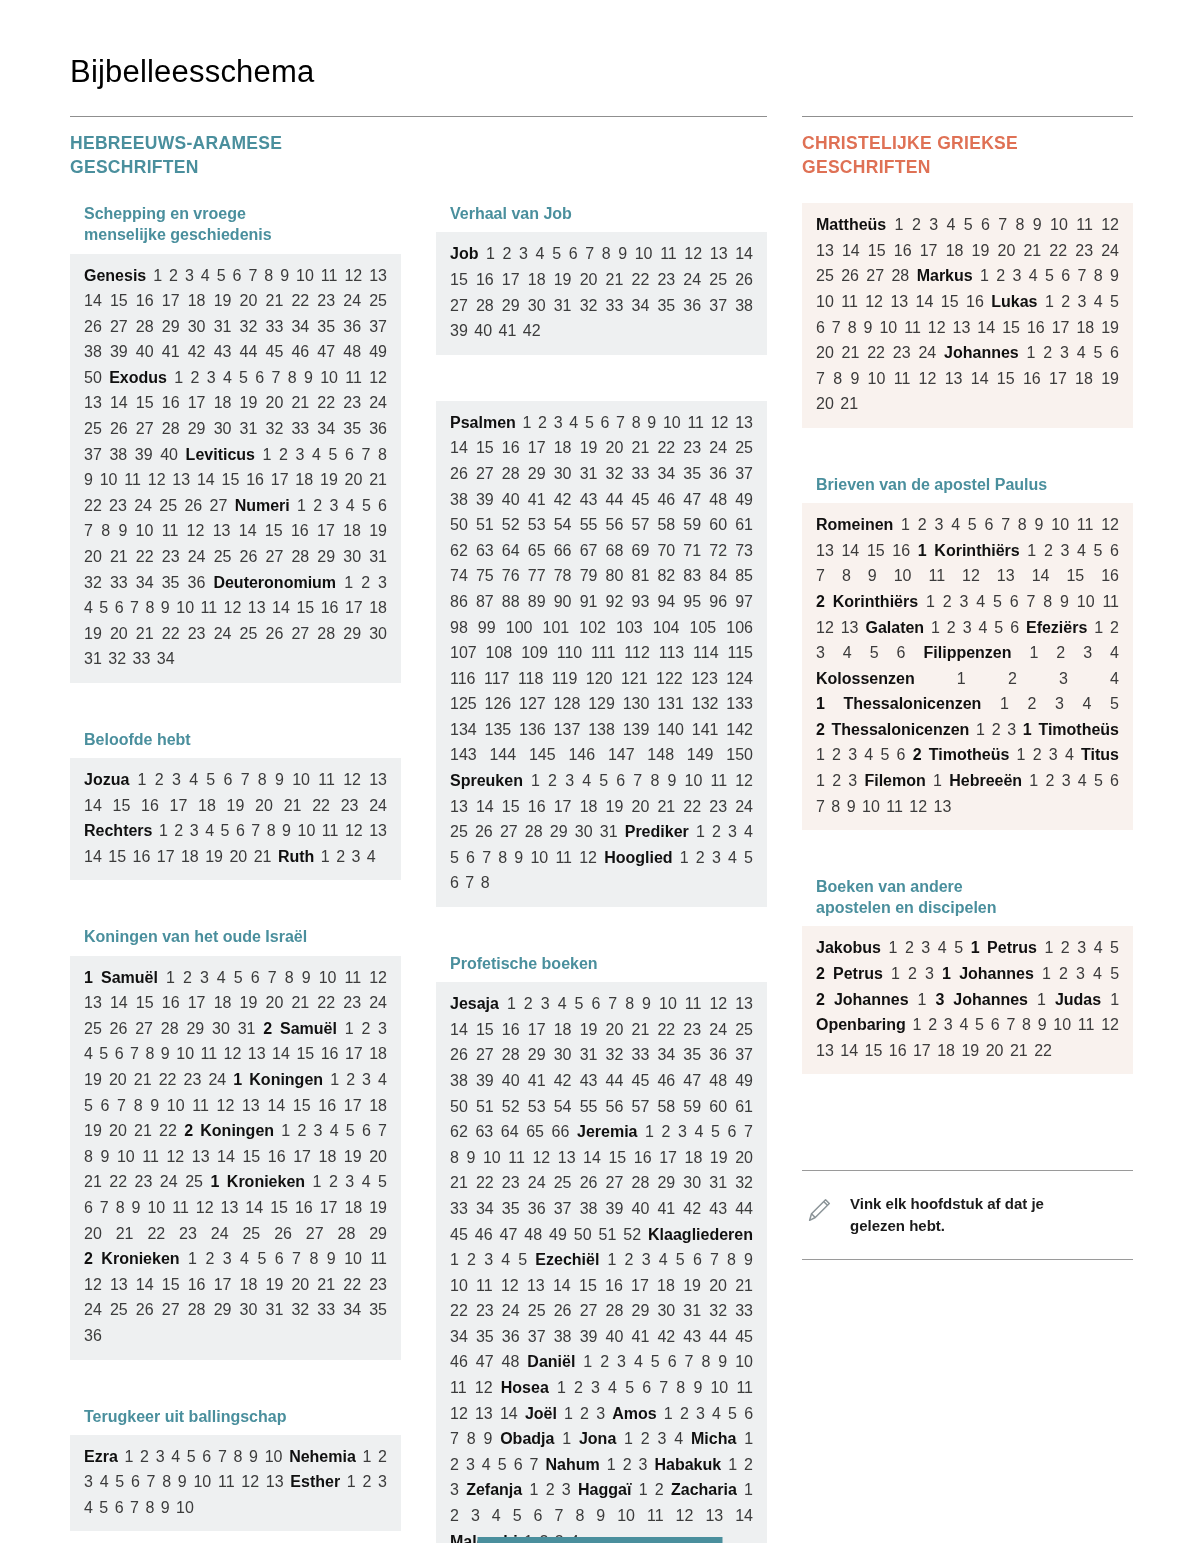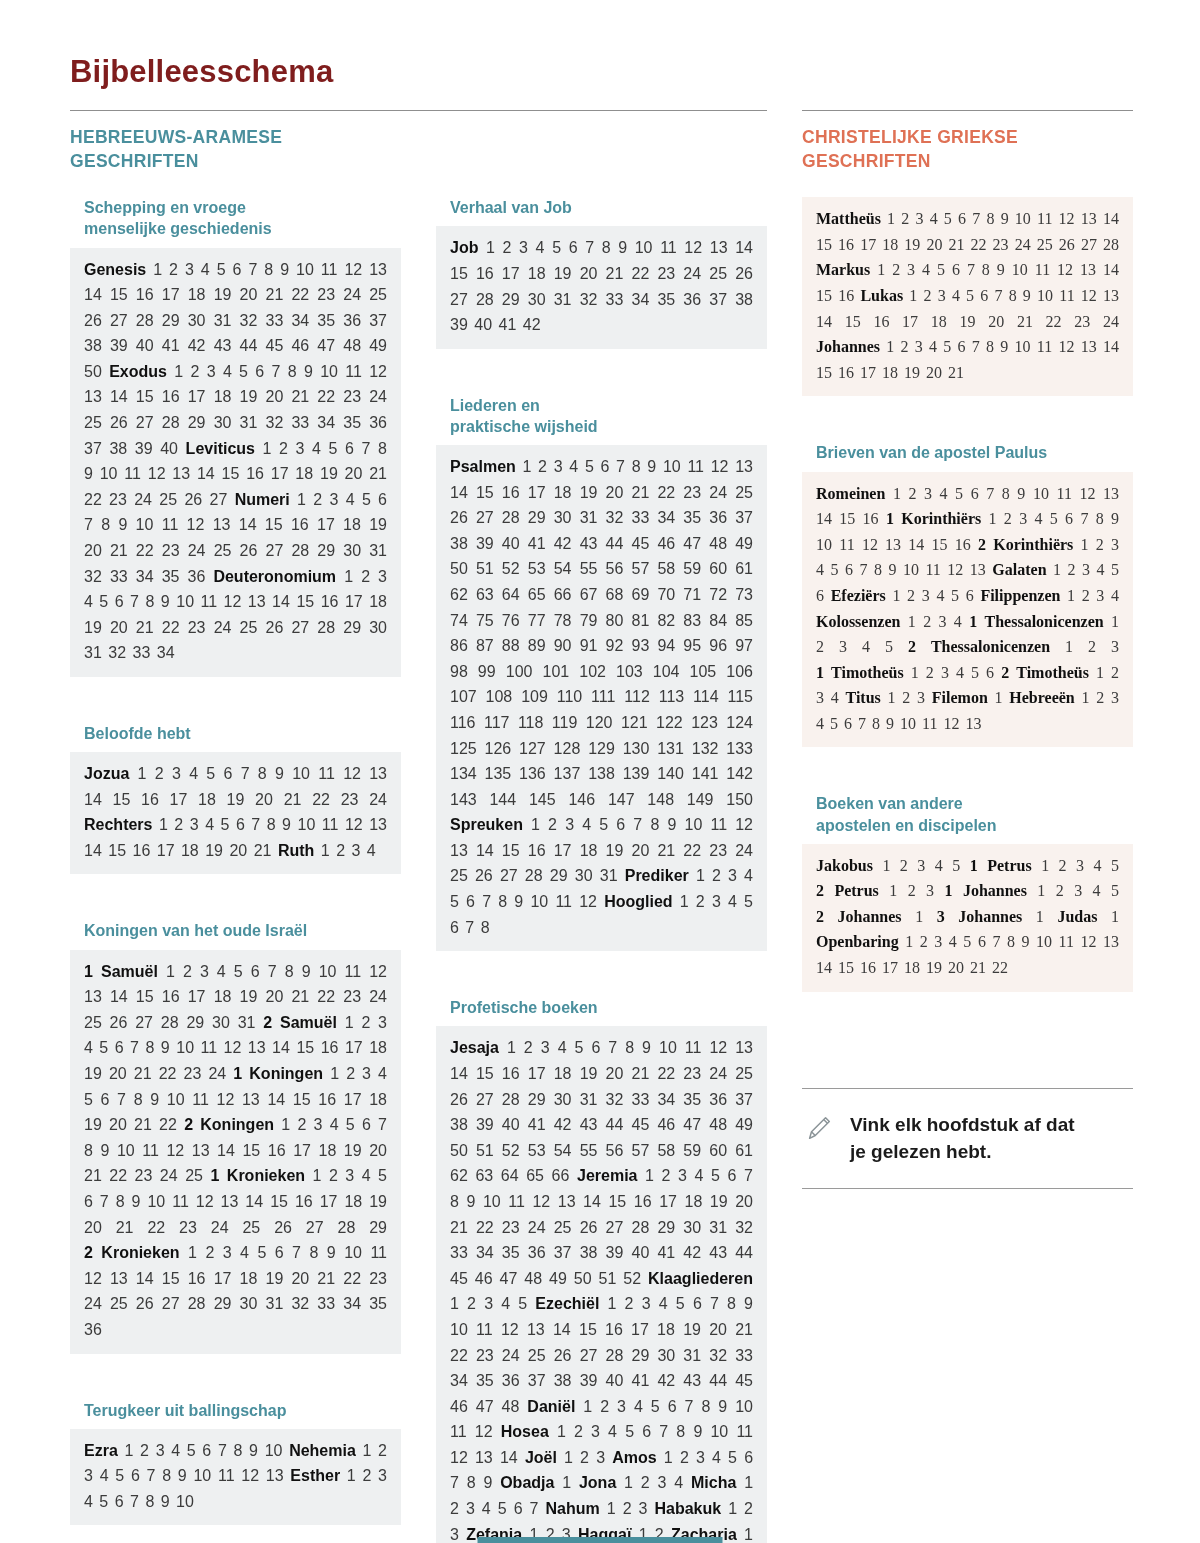--- a/index.html
+++ b/index.html
@@ -9,21 +9,21 @@
     --block-bg-warm:#f9f2ee;
   }
   *{margin:0;padding:0;box-sizing:border-box;}
   html,body{background:#ffffff;}
   body{
     width:1200px;height:1543px;position:relative;overflow:hidden;
     font-family:"Liberation Sans","DejaVu Sans",sans-serif;color:#2e2e2e;
   }
   .page{padding:54px 67px 0 70px;}
   .title{
-    font-size:31px;font-weight:bold;color:#7f1d1d;letter-spacing:.2px;margin-bottom:20px;
+    font-size:31px;font-weight:normal;color:#000000;letter-spacing:.2px;margin-bottom:26px;
   }
   .header-row{
     display:grid;grid-template-columns:1fr 1fr 1fr;column-gap:35px;
   }
   .section-title{
     border-top:1px solid #8f8f8f;padding-top:14px;
     font-size:17.5px;line-height:1.38;letter-spacing:.3px;font-weight:bold;
   }
   .section-title.hebrew{grid-column:1/3;color:var(--teal);}
   .section-title.greek{grid-column:3/4;color:var(--coral);}
@@ -31,28 +31,28 @@
   .group{margin-bottom:46px;margin-top:24px;}
   .group-heading{
     color:var(--teal);font-size:16px;line-height:1.32;font-weight:bold;
     margin:0 0 8px;padding-left:14px;
   }
   .book-block{
     text-align:justify;font-size:16px;line-height:1.6;word-spacing:2px;
     padding:9px 14px 11px;color:#3b3b3b;
   }
   .book-block.cool{background:var(--block-bg-cool);}
-  .book-block.warm{background:var(--block-bg-warm);font-family:Liberation Serif, serif;}
+  .book-block.warm{background:var(--block-bg-warm);}
   .book-name{color:#101010;font-weight:bold;}
   .note{
     margin-top:96px;border-top:1px solid #9a9a9a;border-bottom:1px solid #9a9a9a;
     padding:22px 2px;display:flex;gap:16px;align-items:flex-start;
   }
   .note .pencil{flex:0 0 auto;margin-top:2px;}
-  .note-text{font-size:19px;line-height:1.45;color:#1b1b1b;font-weight:bold;max-width:240px;}
+  .note-text{font-size:15px;line-height:1.45;color:#1b1b1b;font-weight:bold;max-width:240px;}
   .bottom-bar{
     position:absolute;bottom:0;left:50%;transform:translateX(-50%);
     width:245px;height:6px;background:var(--teal);
   }
 </style>
 </head>
 <body>
 
 <div class="page">
 
@@ -81,21 +81,20 @@
           <h3 class="group-heading">Terugkeer uit ballingschap</h3>
           <p class="book-block cool"><strong class="book-name">Ezra</strong><span class="chapters"> 1 2 3 4 5 6 7 8 9 10</span> <strong class="book-name">Nehemia</strong><span class="chapters"> 1 2 3 4 5 6 7 8 9 10 11 12 13</span> <strong class="book-name">Esther</strong><span class="chapters"> 1 2 3 4 5 6 7 8 9 10</span></p>
         </section>
       </div>
       <div class="column">
         <section class="group">
           <h3 class="group-heading">Verhaal van Job</h3>
           <p class="book-block cool"><strong class="book-name">Job</strong><span class="chapters"> 1 2 3 4 5 6 7 8 9 10 11 12 13 14 15 16 17 18 19 20 21 22 23 24 25 26 27 28 29 30 31 32 33 34 35 36 37 38 39 40 41 42</span></p>
         </section>
         <section class="group">
-          <h3 class="group-heading">Liederen en<br>praktische wijsheid</h3>
           <p class="book-block cool"><strong class="book-name">Psalmen</strong><span class="chapters"> 1 2 3 4 5 6 7 8 9 10 11 12 13 14 15 16 17 18 19 20 21 22 23 24 25 26 27 28 29 30 31 32 33 34 35 36 37 38 39 40 41 42 43 44 45 46 47 48 49 50 51 52 53 54 55 56 57 58 59 60 61 62 63 64 65 66 67 68 69 70 71 72 73 74 75 76 77 78 79 80 81 82 83 84 85 86 87 88 89 90 91 92 93 94 95 96 97 98 99 100 101 102 103 104 105 106 107 108 109 110 111 112 113 114 115 116 117 118 119 120 121 122 123 124 125 126 127 128 129 130 131 132 133 134 135 136 137 138 139 140 141 142 143 144 145 146 147 148 149 150</span> <strong class="book-name">Spreuken</strong><span class="chapters"> 1 2 3 4 5 6 7 8 9 10 11 12 13 14 15 16 17 18 19 20 21 22 23 24 25 26 27 28 29 30 31</span> <strong class="book-name">Prediker</strong><span class="chapters"> 1 2 3 4 5 6 7 8 9 10 11 12</span> <strong class="book-name">Hooglied</strong><span class="chapters"> 1 2 3 4 5 6 7 8</span></p>
         </section>
         <section class="group">
           <h3 class="group-heading">Profetische boeken</h3>
           <p class="book-block cool"><strong class="book-name">Jesaja</strong><span class="chapters"> 1 2 3 4 5 6 7 8 9 10 11 12 13 14 15 16 17 18 19 20 21 22 23 24 25 26 27 28 29 30 31 32 33 34 35 36 37 38 39 40 41 42 43 44 45 46 47 48 49 50 51 52 53 54 55 56 57 58 59 60 61 62 63 64 65 66</span> <strong class="book-name">Jeremia</strong><span class="chapters"> 1 2 3 4 5 6 7 8 9 10 11 12 13 14 15 16 17 18 19 20 21 22 23 24 25 26 27 28 29 30 31 32 33 34 35 36 37 38 39 40 41 42 43 44 45 46 47 48 49 50 51 52</span> <strong class="book-name">Klaagliederen</strong><span class="chapters"> 1 2 3 4 5</span> <strong class="book-name">Ezechiël</strong><span class="chapters"> 1 2 3 4 5 6 7 8 9 10 11 12 13 14 15 16 17 18 19 20 21 22 23 24 25 26 27 28 29 30 31 32 33 34 35 36 37 38 39 40 41 42 43 44 45 46 47 48</span> <strong class="book-name">Daniël</strong><span class="chapters"> 1 2 3 4 5 6 7 8 9 10 11 12</span> <strong class="book-name">Hosea</strong><span class="chapters"> 1 2 3 4 5 6 7 8 9 10 11 12 13 14</span> <strong class="book-name">Joël</strong><span class="chapters"> 1 2 3</span> <strong class="book-name">Amos</strong><span class="chapters"> 1 2 3 4 5 6 7 8 9</span> <strong class="book-name">Obadja</strong><span class="chapters"> 1</span> <strong class="book-name">Jona</strong><span class="chapters"> 1 2 3 4</span> <strong class="book-name">Micha</strong><span class="chapters"> 1 2 3 4 5 6 7</span> <strong class="book-name">Nahum</strong><span class="chapters"> 1 2 3</span> <strong class="book-name">Habakuk</strong><span class="chapters"> 1 2 3</span> <strong class="book-name">Zefanja</strong><span class="chapters"> 1 2 3</span> <strong class="book-name">Haggaï</strong><span class="chapters"> 1 2</span> <strong class="book-name">Zacharia</strong><span class="chapters"> 1 2 3 4 5 6 7 8 9 10 11 12 13 14</span> <strong class="book-name">Maleachi</strong><span class="chapters"> 1 2 3 4</span></p>
         </section>
       </div>
       <div class="column">
         <section class="group">
           <p class="book-block warm"><strong class="book-name">Mattheüs</strong><span class="chapters"> 1 2 3 4 5 6 7 8 9 10 11 12 13 14 15 16 17 18 19 20 21 22 23 24 25 26 27 28</span> <strong class="book-name">Markus</strong><span class="chapters"> 1 2 3 4 5 6 7 8 9 10 11 12 13 14 15 16</span> <strong class="book-name">Lukas</strong><span class="chapters"> 1 2 3 4 5 6 7 8 9 10 11 12 13 14 15 16 17 18 19 20 21 22 23 24</span> <strong class="book-name">Johannes</strong><span class="chapters"> 1 2 3 4 5 6 7 8 9 10 11 12 13 14 15 16 17 18 19 20 21</span></p>

